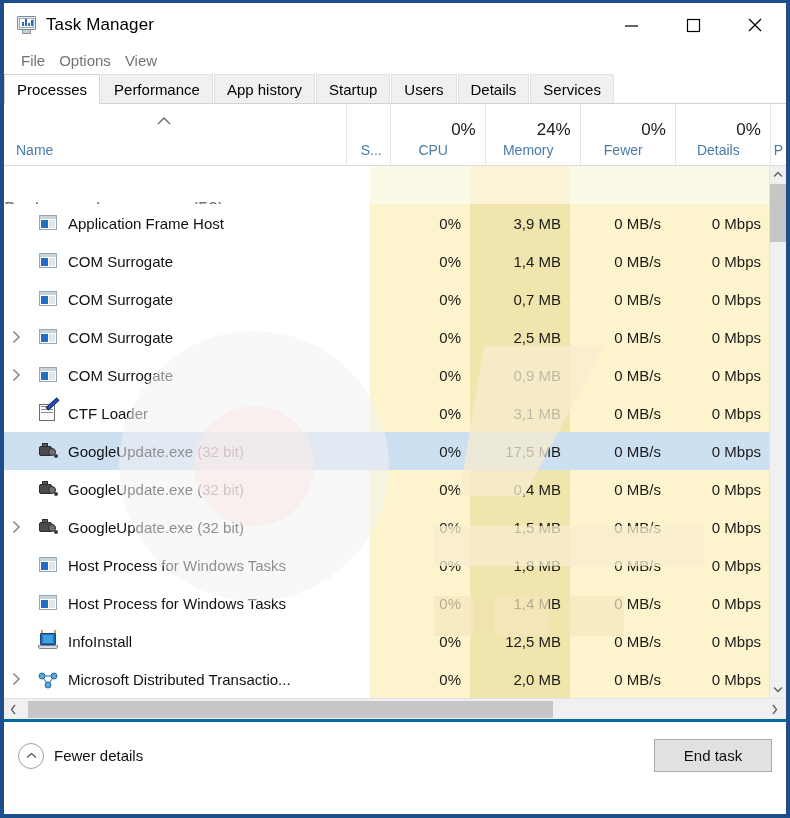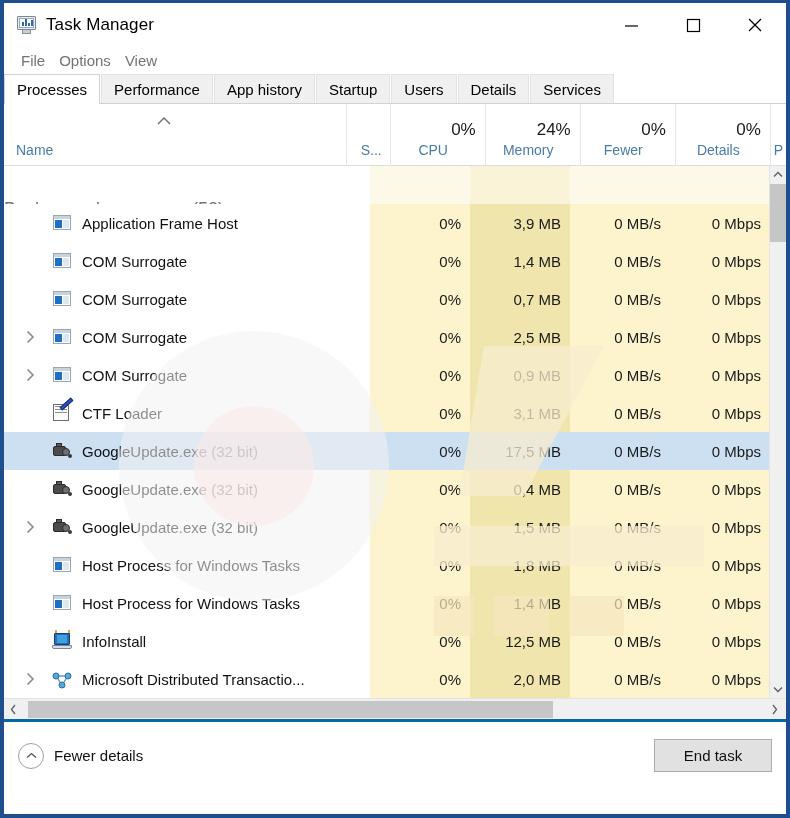--- a/index.html
+++ b/index.html
@@ -238,21 +238,21 @@
     width: 20px; height: 20px;
     margin-left: 10px; margin-right: 10px;
     flex: none;
     position: relative;
   }
   .proc-label {
     font-size: 15px;
     color: #111111;
     white-space: nowrap;
   }
-  .name-inner { display: flex; align-items: center; padding-left: 14px; }
+  .name-inner { display: flex; align-items: center; }
 
   
   .ico-window .frame {
     position: absolute; left: 1px; top: 2px;
     width: 18px; height: 15px;
     background: #ffffff; border: 1px solid #9aa7b2;
   }
   .ico-window .bar {
     position: absolute; left: 2px; top: 3px;
     width: 16px; height: 3px; background: #c9d3dc;

